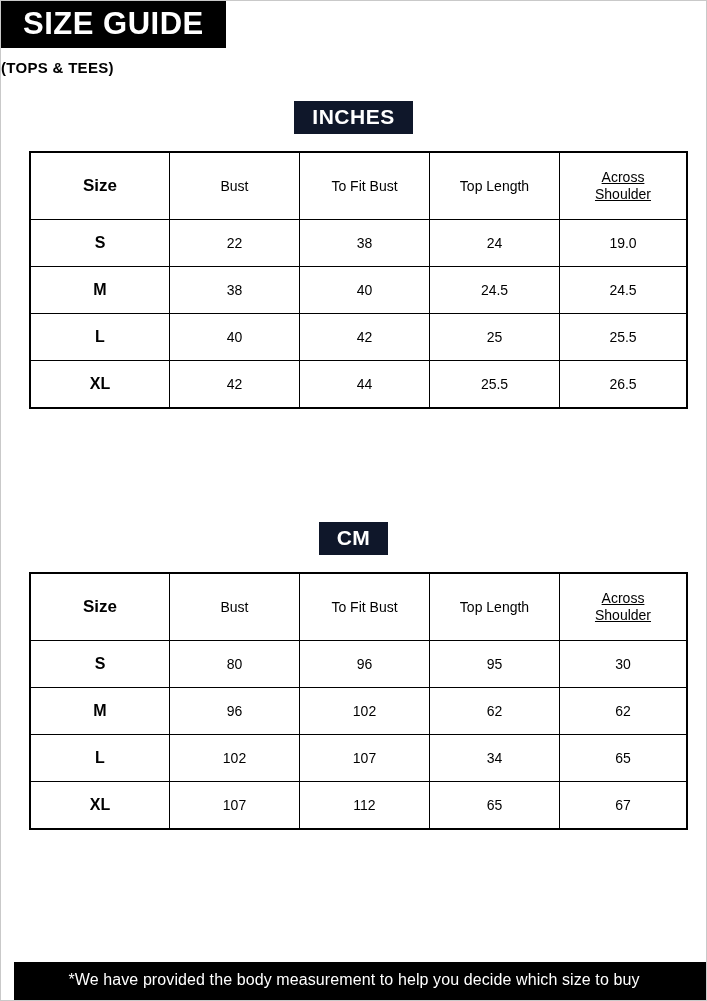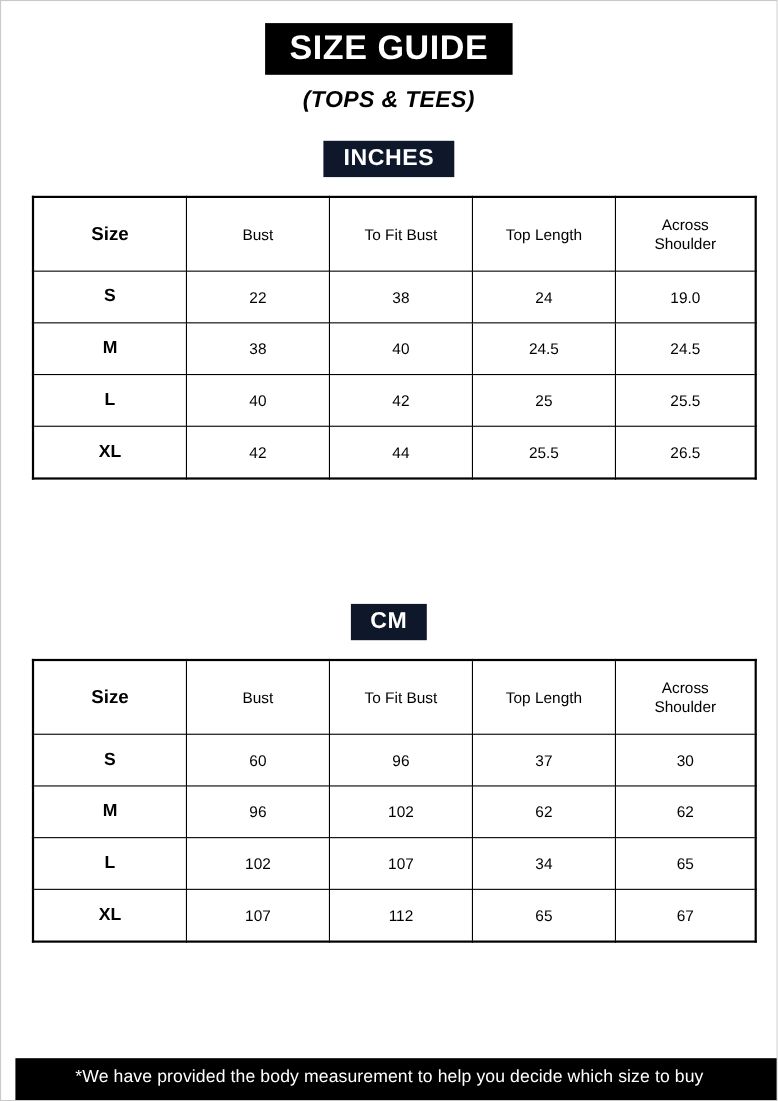--- a/index.html
+++ b/index.html
@@ -19,39 +19,36 @@
     width: 707px;
     height: 1001px;
     position: relative;
     box-sizing: border-box;
     border: 1px solid #c9c9c9;
     background: #ffffff;
   }
 
   
   .header {
-    text-align: center;
-    padding-top: 20px;
   }
   .title-badge {
     display: inline-block;
     background: #000000;
     color: #ffffff;
     font-size: 31px;
     font-weight: bold;
     letter-spacing: 0.5px;
     padding: 7px 22px 9px 22px;
     line-height: 1;
   }
   .subtitle {
     margin-top: 11px;
-    font-size: 21px;
+    font-size: 15px;
     font-weight: bold;
     letter-spacing: 0.3px;
-    font-style: italic;
   }
 
   
   .unit-badge-wrap {
     text-align: center;
   }
   .unit-badge {
     display: inline-block;
     background: #0f172a;
     color: #ffffff;
@@ -104,21 +101,21 @@
   .col-fit   { width: 129px; }
   .col-len   { width: 129px; }
   .col-sh    { width: 126px; }
   .two-line {
     display: block;
     line-height: 1.22;
   }
 
   
   table.size-table tr:first-child th:first-child { border-top-left-radius: 5px; }
-  table.size-table tr:first-child th:last-child  { border-top-right-radius: 5px; }
+  table.size-table tr:first-child th:last-child  { border-top-right-radius: 5px; text-decoration: underline; }
   table.size-table tr:last-child td:first-child  { border-bottom-left-radius: 5px; }
   table.size-table tr:last-child td:last-child   { border-bottom-right-radius: 5px; }
 
   
   .gap-after-subtitle { height: 25px; }
   .gap-badge-table    { height: 17px; }
   .gap-section        { height: 113px; }
 
   
   .footer {
@@ -213,23 +210,23 @@
         <th class="col-bust">Bust</th>
         <th class="col-fit">To Fit Bust</th>
         <th class="col-len">Top Length</th>
         <th class="col-sh">
           <span class="two-line">Across</span>
           <span class="two-line">Shoulder</span>
         </th>
       </tr>
       <tr>
         <td class="size-label">S</td>
-        <td>60</td>
+        <td>80</td>
         <td>96</td>
-        <td>37</td>
+        <td>95</td>
         <td>30</td>
       </tr>
       <tr>
         <td class="size-label">M</td>
         <td>96</td>
         <td>102</td>
         <td>62</td>
         <td>62</td>
       </tr>
       <tr>

